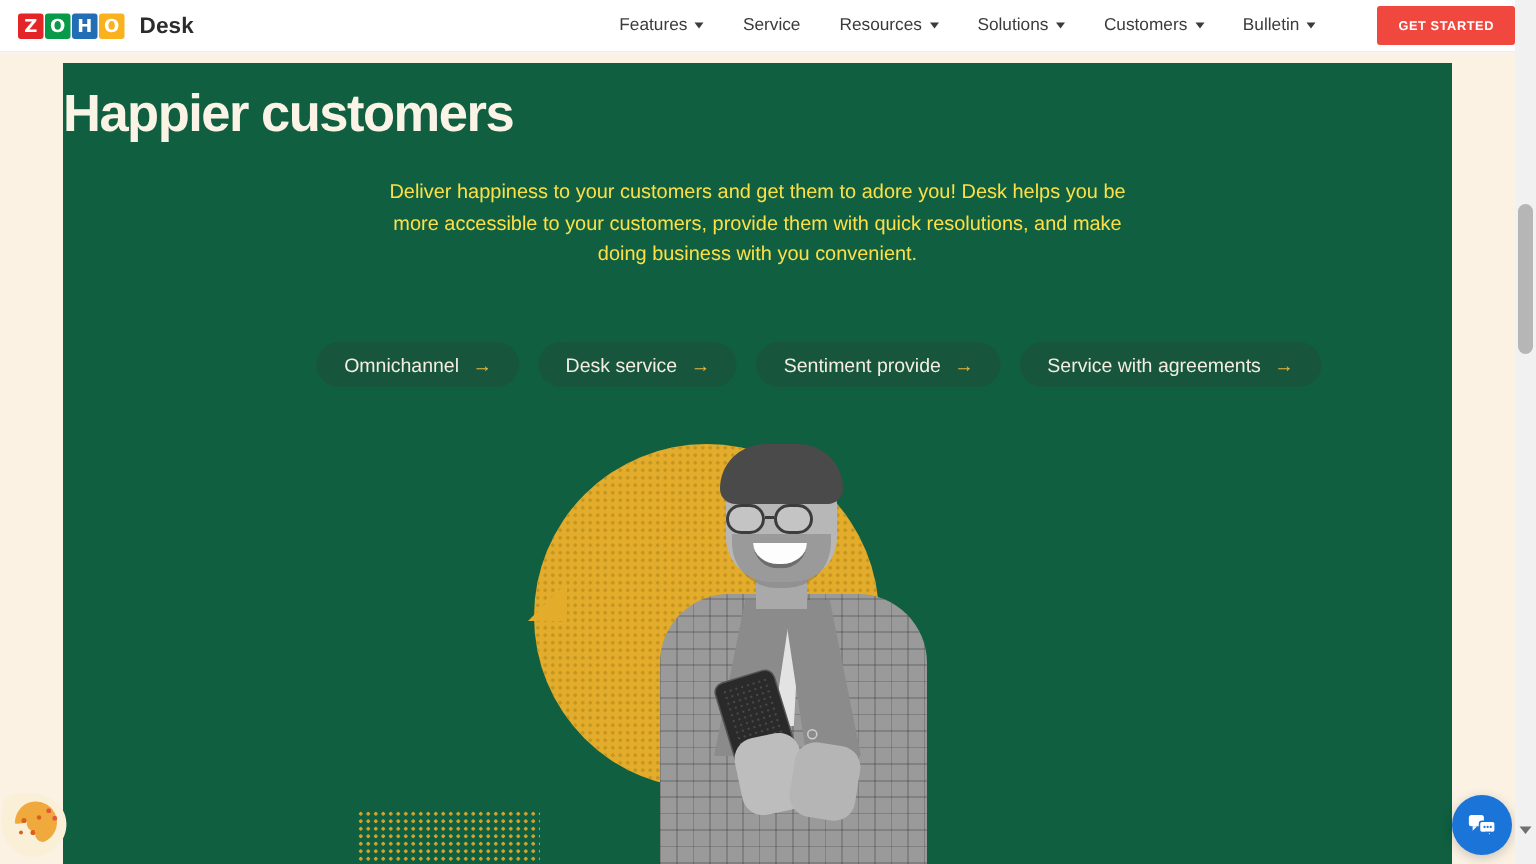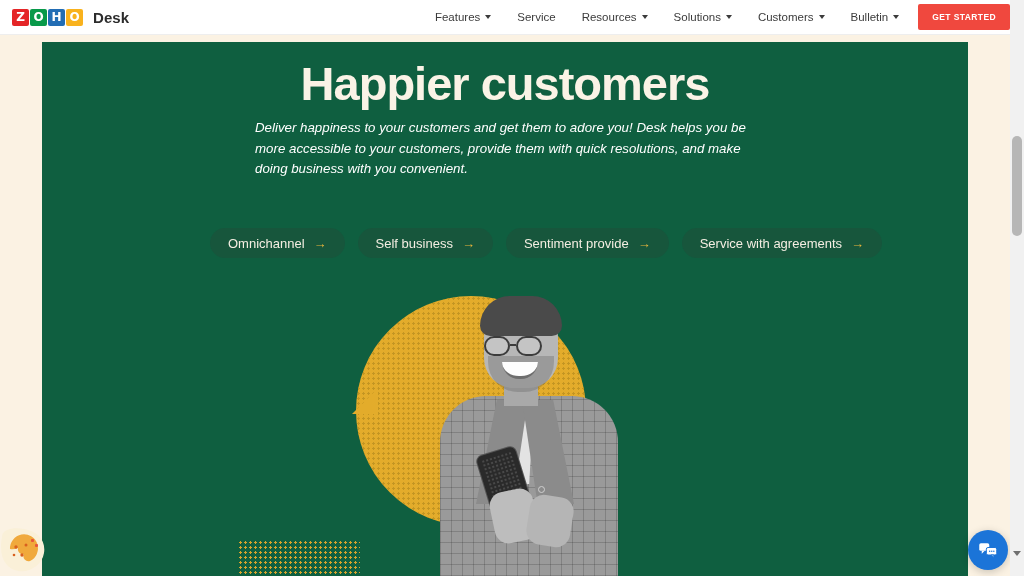--- a/index.html
+++ b/index.html
@@ -46,44 +46,42 @@
     font-size: 11.5px; color: #3b3b3b; padding: 0 13px;
     display: flex; align-items: center; cursor: pointer; white-space: nowrap;
   }
   .caret {
     display: inline-block; margin-left: 5px;
     border-left: 3.5px solid transparent; border-right: 3.5px solid transparent;
     border-top: 4.5px solid #3b3b3b;
   }
   .cta-btn {
     background: #F0483E; color: #fff; font-size: 8.5px; font-weight: bold;
-    letter-spacing: .4px; height: 26px; margin-left: 6px; margin-right: 0;
+    letter-spacing: .4px; height: 26px; margin-left: 28px; margin-right: 0;
     padding: 0 14px; display: flex; align-items: center; border-radius: 2px;
     cursor: pointer;
   }
 
   
   .hero {
     position: absolute; top: 42px; left: 42px;
     width: 926px; height: 534px;
     background: #0F5F40;
     overflow: hidden;
   }
   .hero-title {
     position: absolute; top: 14px; left: 0; width: 926px;
-    text-align: center;
-    font-size: 47px; font-weight: bold; color: #FAF3E6;
+    font-size: 35px; font-weight: bold; color: #FAF3E6;
     letter-spacing: -1px;
     font-family: "Liberation Sans", sans-serif;
   }
   .hero-sub {
     position: absolute; top: 76px; left: 213px; width: 500px;
-    text-align: left; font-size: 13.3px; line-height: 20.5px;
-    color: #ffffff;
-    font-style: italic;
+    text-align: center; font-size: 13.3px; line-height: 20.5px;
+    color: #fde047;
   }
 
   
   .pill-row {
     position: absolute; top: 186px; left: 0; width: 1008px;
     display: flex; justify-content: center; gap: 13px;
   }
   .pill {
     background: #17563C; border-radius: 16px; height: 30px;
     display: flex; align-items: center; padding: 0 18px;
@@ -275,21 +273,21 @@
 
     <div class="hero-title">Happier customers</div>
     <div class="hero-sub">Deliver happiness to your customers and get them to adore you! Desk helps you be more accessible to your customers, provide them with quick resolutions, and make doing business with you convenient.</div>
 
     <div class="pill-row">
       <div class="pill">
         <span>Omnichannel</span>
         <span class="arw">→</span>
       </div>
       <div class="pill">
-        <span>Self business</span>
+        <span>Desk service</span>
         <span class="arw">→</span>
       </div>
       <div class="pill">
         <span>Sentiment provide</span>
         <span class="arw">→</span>
       </div>
       <div class="pill">
         <span>Service with agreements</span>
         <span class="arw">→</span>
       </div>

